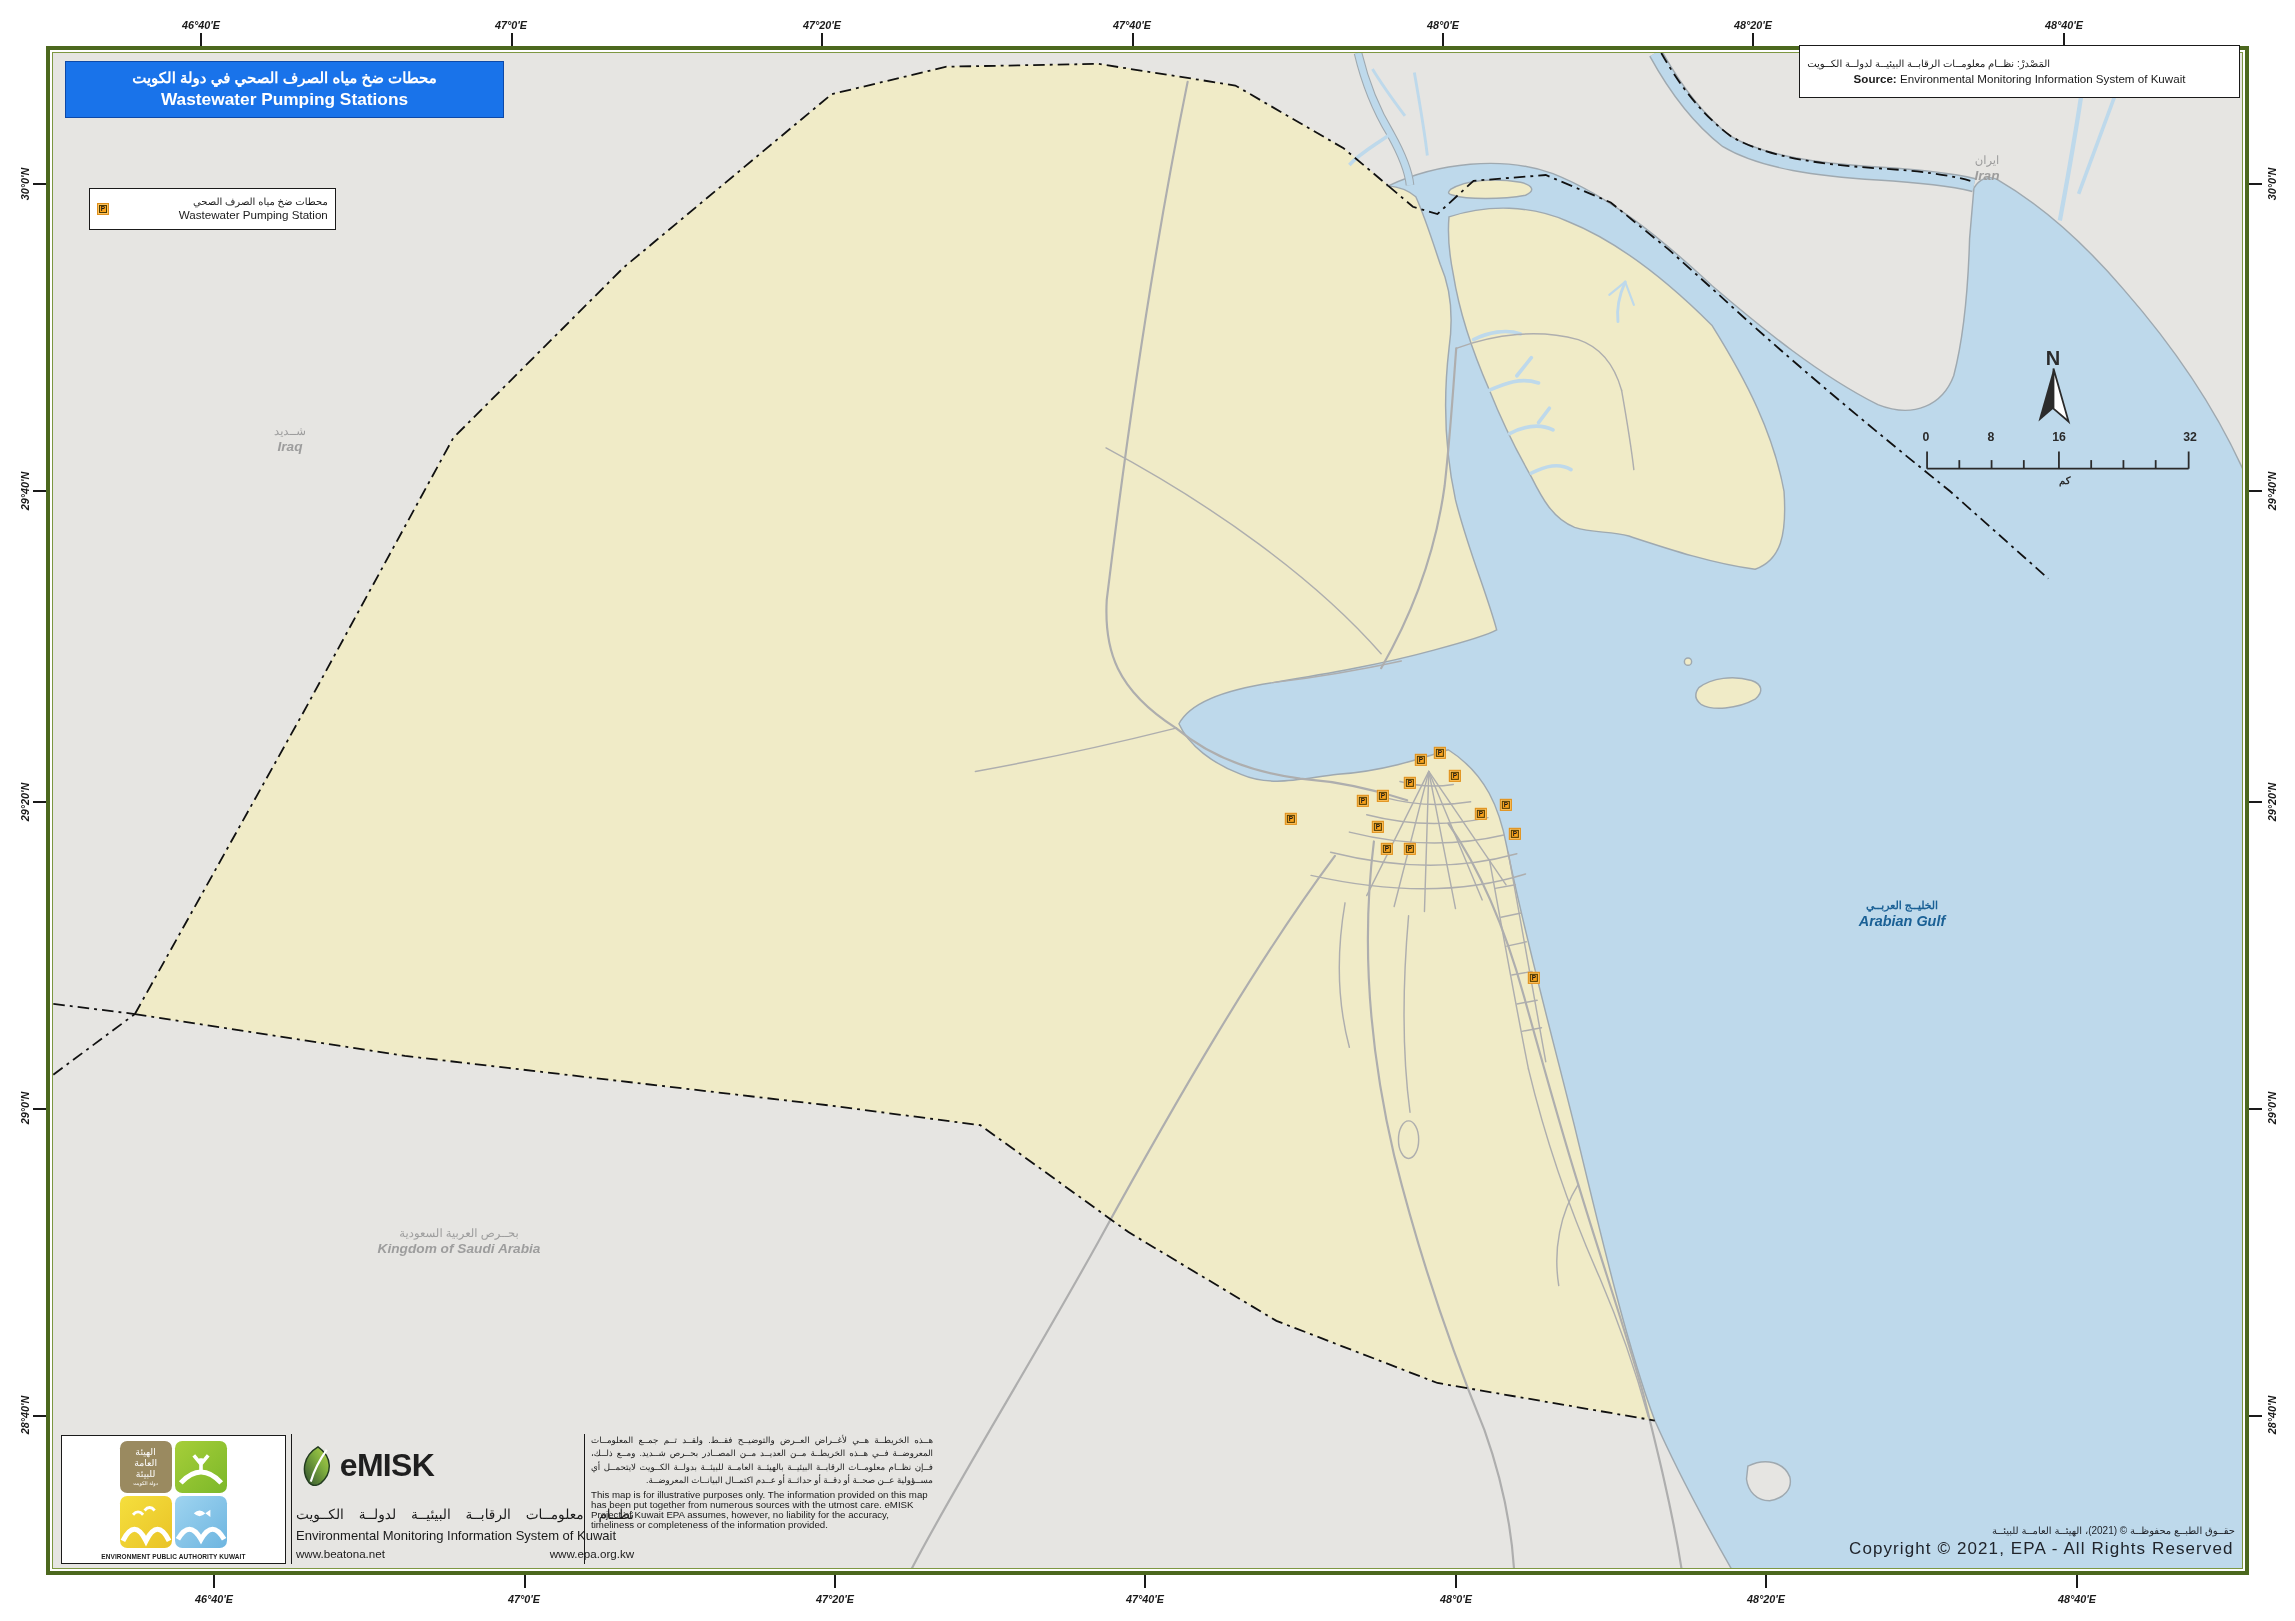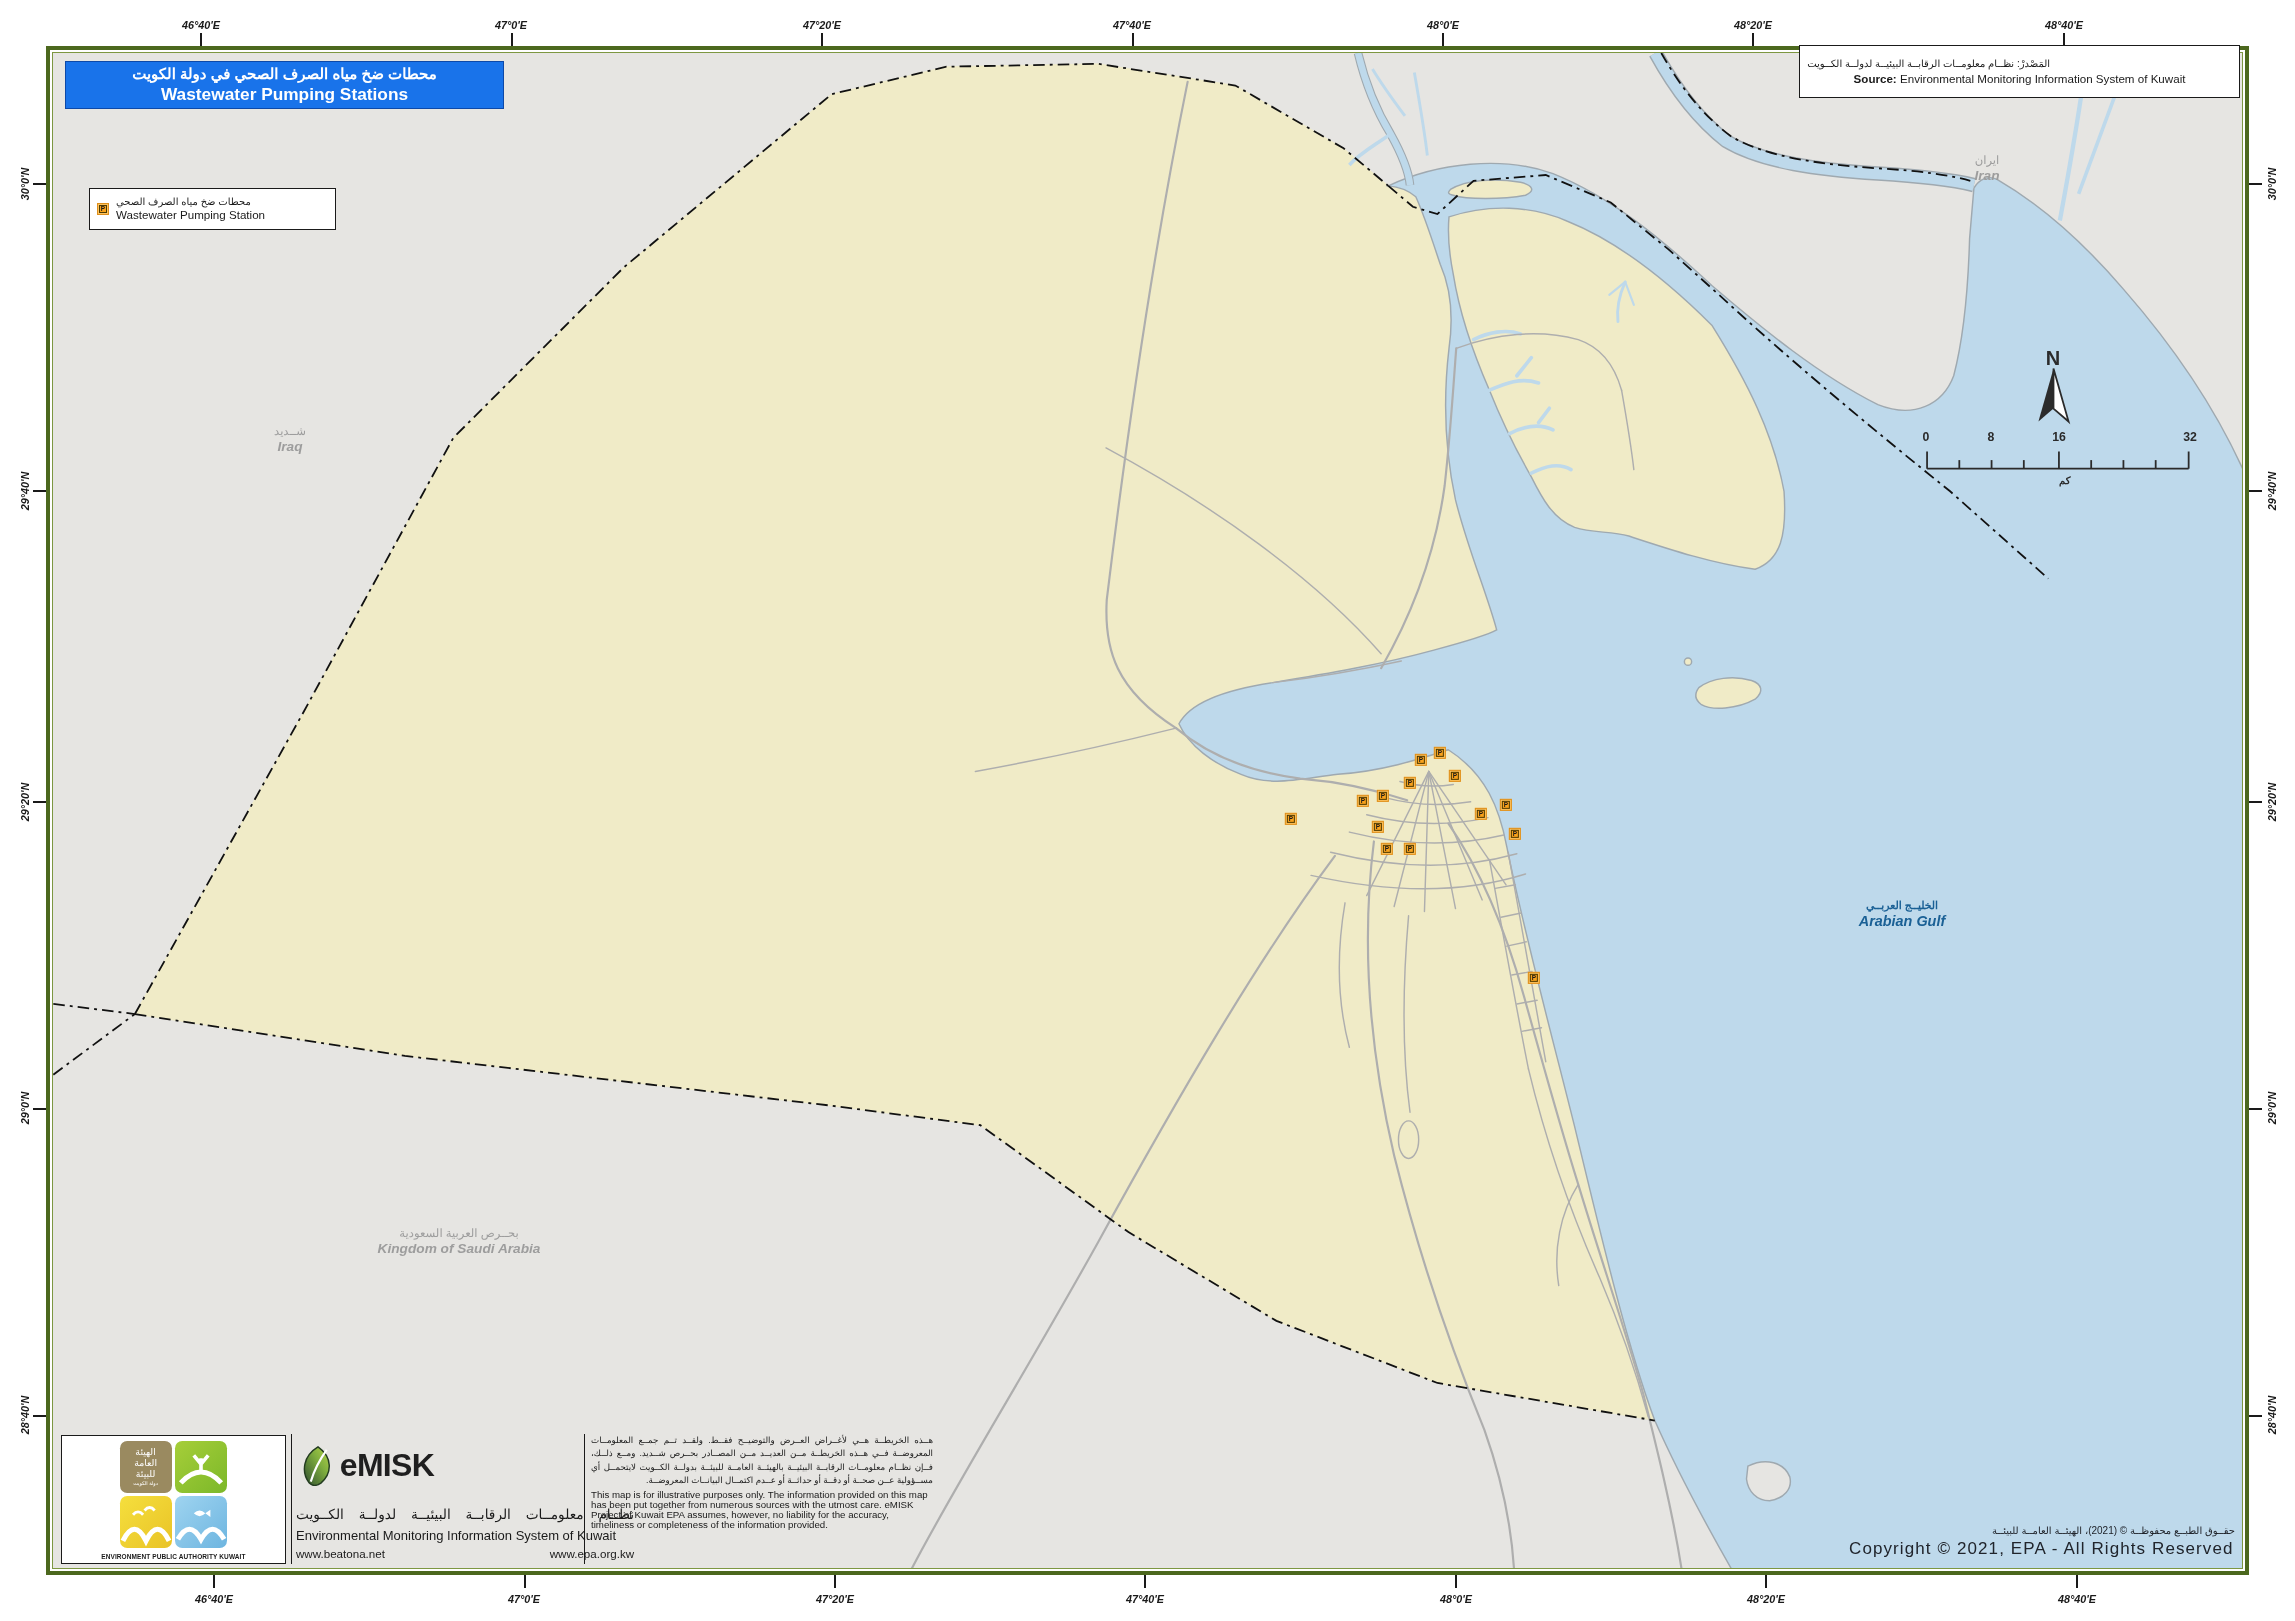--- a/index.html
+++ b/index.html
@@ -11,28 +11,28 @@
   #frame-inner{position:absolute;left:2.2px;top:2.2px;right:2.2px;bottom:2.2px;
         border:1.4px solid #7d9741;box-sizing:border-box;background:#e6e5e2;overflow:hidden;}
   #map-svg{position:absolute;left:0;top:0;}
   
   .tick{position:absolute;background:#1a1a1a;}
   .glabel{position:absolute;font-size:10.8px;font-weight:bold;font-style:italic;
         color:#1a1a1a;white-space:nowrap;transform:translate(-50%,-50%);}
   .glabel.vert{transform:translate(-50%,-50%) rotate(-90deg);}
   
   .mapbox{position:absolute;box-sizing:border-box;}
-  #title-box{left:65px;top:61px;width:439px;height:48px;background:#1973ea;
+  #title-box{left:65px;top:61px;width:439px;height:57px;background:#1973ea;
         border:0.7px solid #0d49a8;color:#fff;text-align:center;
         display:flex;flex-direction:column;justify-content:center;gap:1.4px;}
   #title-ar{font-size:15px;font-weight:bold;}
   #title-en{font-size:17.3px;font-weight:bold;}
   #legend-box{left:89px;top:188px;width:247px;height:42px;background:#fff;
         border:1.4px solid #1a1a1a;display:flex;align-items:center;padding:0 7.2px;gap:7.2px;}
-  #legend-text{flex:1;text-align:left;line-height:1.25;}
+  #legend-text{flex:1;text-align:right;line-height:1.25;}
   #legend-ar{font-size:10px;}
   #legend-en{font-size:11.6px;}
   #source-box{left:1799px;top:45px;width:441px;height:53px;background:#fff;
         border:1.4px solid #1a1a1a;padding:2.9px 7.2px;display:flex;flex-direction:column;
         justify-content:center;gap:2.2px;}
   #source-ar{font-size:10px;text-align:left;direction:rtl;}
   #source-en{font-size:11.6px;text-align:center;white-space:nowrap;}
   #source-en b{font-weight:bold;}
   
   .geo-label{position:absolute;transform:translate(-50%,-50%);text-align:center;

